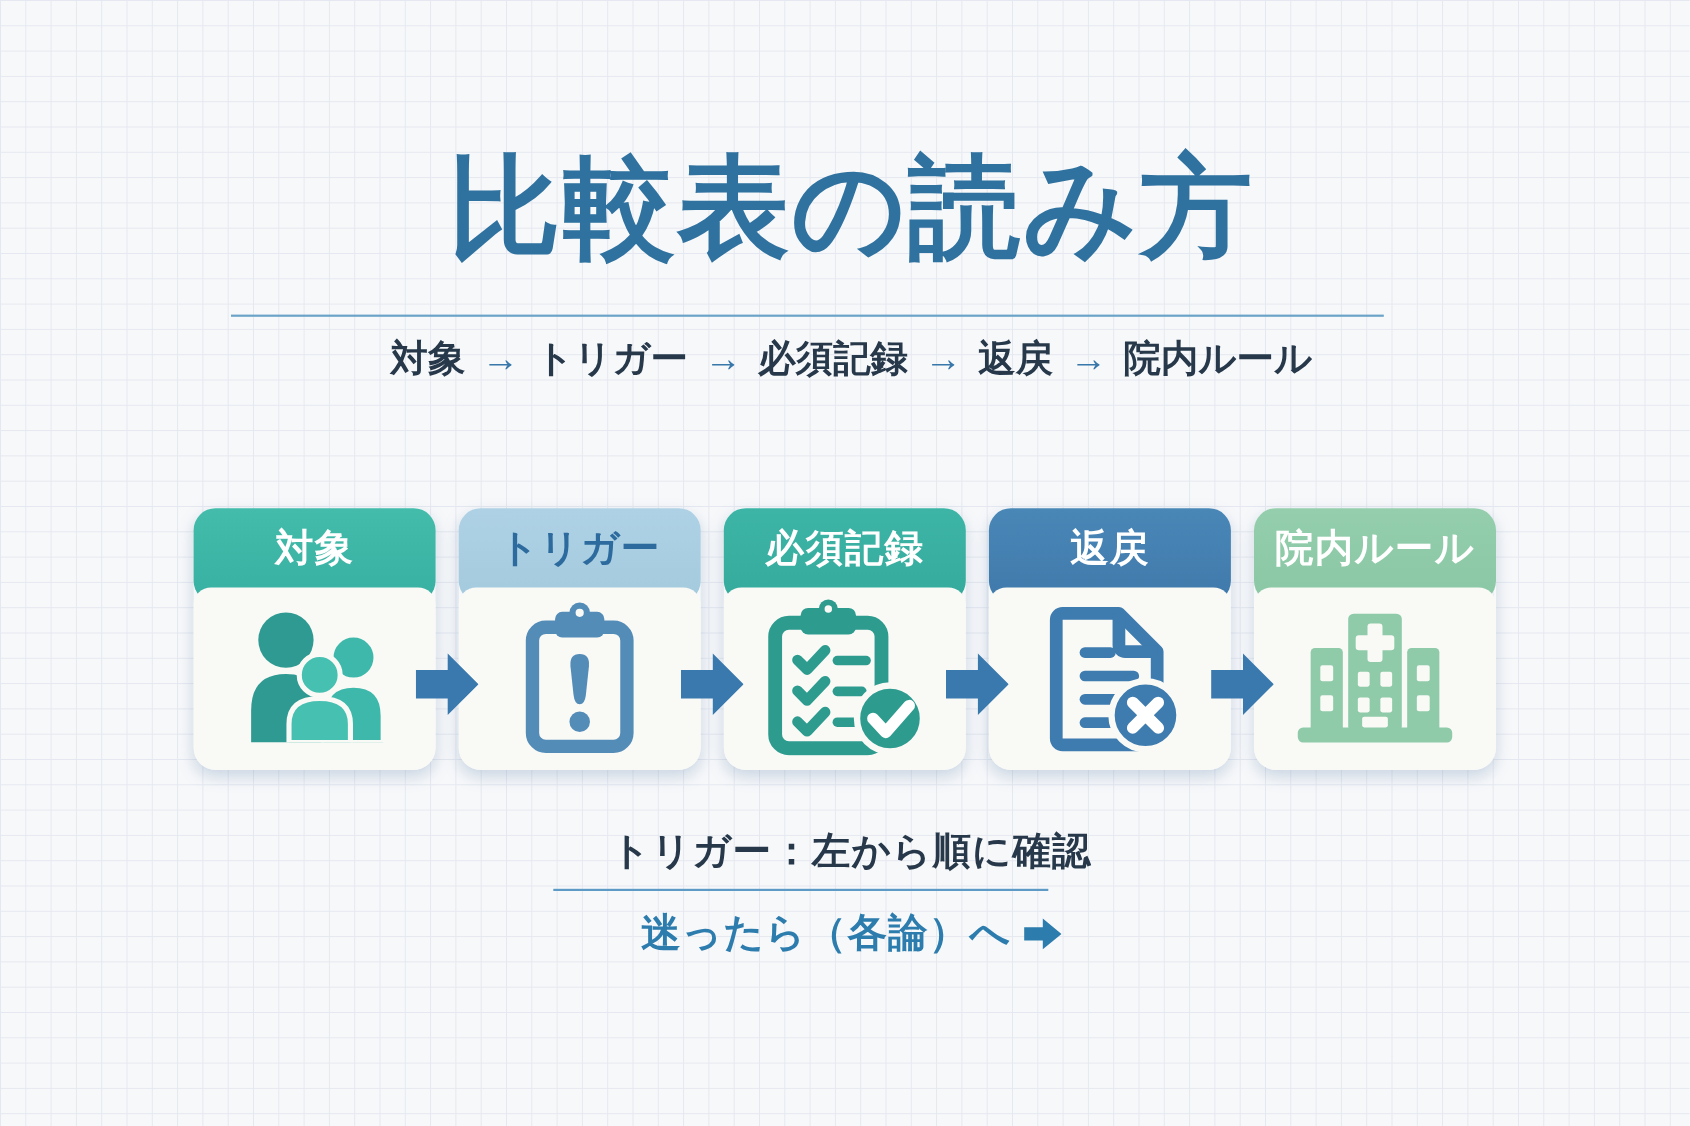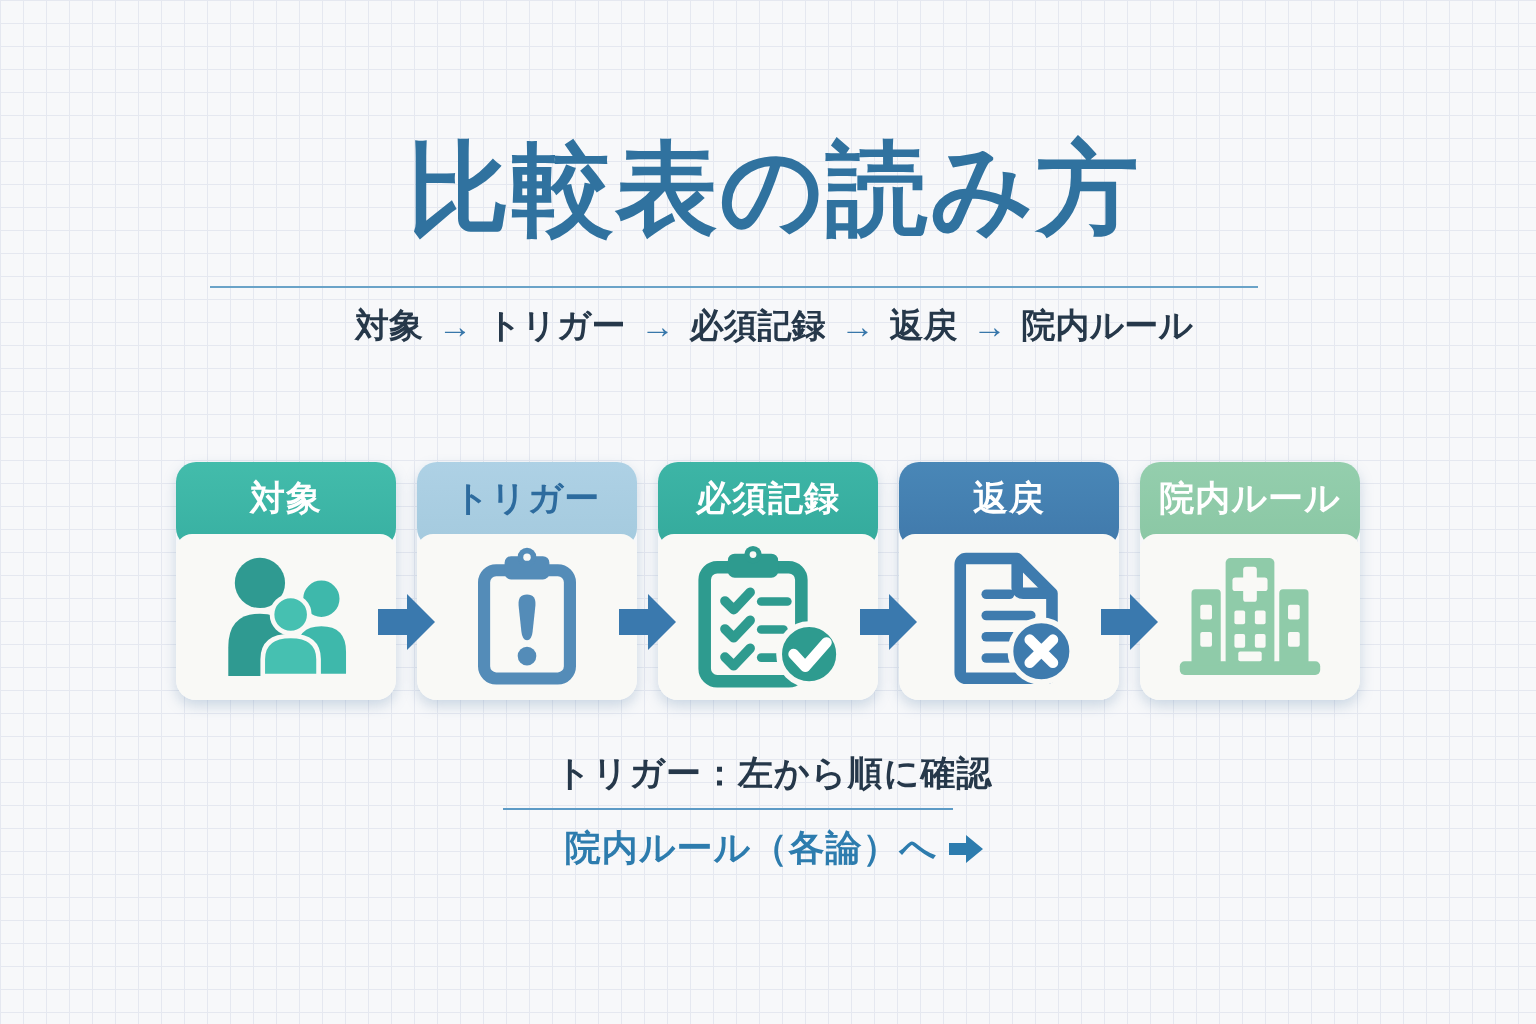--- a/index.html
+++ b/index.html
@@ -201,21 +201,21 @@
   <span class="step-arrow" style="left:1101px">
     <svg width="57" height="62" viewBox="0 0 57 62">
         <polygon points="0,18 29,18 29,3 57,31 29,59 29,44 0,44" fill="#3a79ae"></polygon>
       </svg>
   </span>
 
   <div class="hint">トリガー：左から順に確認</div>
   <div class="hint-divider"></div>
 
   <div class="next-link">
-    <span>院内ルール（各論）へ</span>
+    <span>迷ったら（各論）へ</span>
     <span>
       <svg width="34" height="32" viewBox="0 0 34 32" style="display:block">
           <polygon points="0,10 17,10 17,2 34,16 17,30 17,22 0,22" fill="#2d7cae"></polygon>
         </svg>
     </span>
   </div>
 
 </div>
 
 </body></html>

